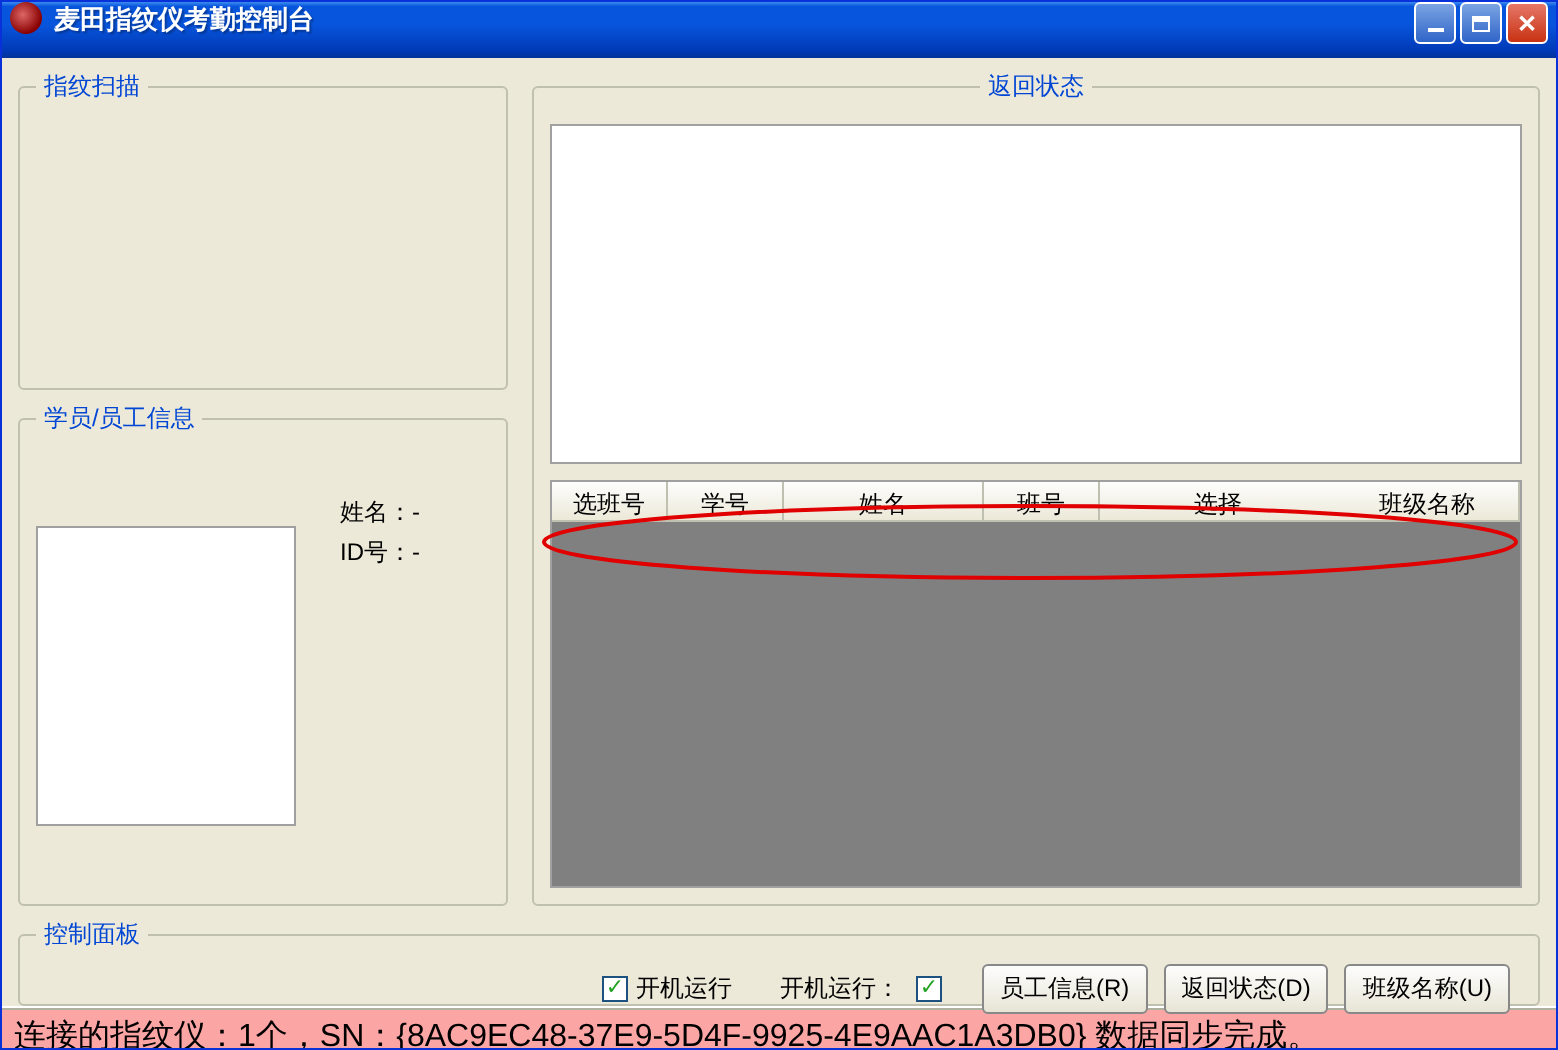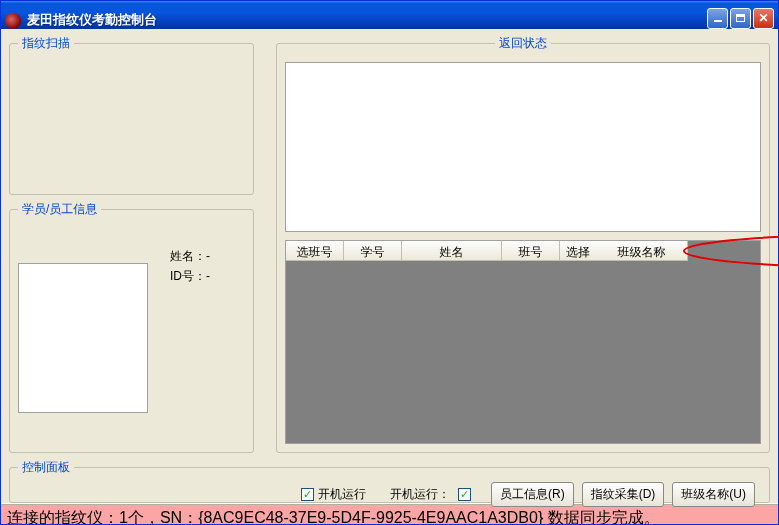--- a/index.html
+++ b/index.html
@@ -16,21 +16,21 @@
       height: 525px;
       border: 1px solid #0831d9;
       background: #ece9d8;
       display: flex;
       flex-direction: column;
     }
     .titlebar {
       height: 30px;
       background: linear-gradient(to bottom, #3c8cf0 0%, #0855dd 8%, #0855dd 40%, #0039b5 88%, #003399 100%);
       display: flex;
-      align-items: flex-end;
+      align-items: flex-start;
       padding: 0 4px;
       color: #fff;
     }
     .titlebar-icon {
       width: 16px; height: 16px;
       background: radial-gradient(circle at 40% 40%, #d66 0%, #800 70%);
       border-radius: 50%;
       margin-right: 6px;
       flex-shrink: 0;
     }
@@ -57,21 +57,21 @@
     .win-btn.max span { border: 1px solid #fff; border-top-width: 3px; width: 9px; height: 8px; display: block;}
 
     .client {
       flex: 1;
       padding: 6px 8px 0 8px;
       display: flex;
       flex-direction: column;
     }
     .main-row {
       display: flex;
-      gap: 22px;
+      gap: 12px;
       height: 418px;
     }
     .left-col {
       width: 245px;
       display: flex;
       flex-direction: column;
       gap: 6px;
     }
     .right-col {
       flex: 1;
@@ -104,21 +104,21 @@
       background: #fff;
       border: 1px solid #a0a0a0;
       height: 170px;
       margin-bottom: 8px;
     }
     .grid-wrap {
       flex: 1;
       border: 1px solid #a0a0a0;
       background: #808080;
       display: flex;
-      flex-direction: row;
+      flex-direction: column;
       position: relative;
     }
     .grid-header {
       height: 20px;
       background: linear-gradient(to bottom, #fdfdfd, #ece9d8);
       border-bottom: 1px solid #c0c0b0;
       display: flex;
     }
     .grid-header .col {
       border-right: 1px solid #c0c0b0;
@@ -244,21 +244,21 @@
       <div class="ctrl-row">
         <label class="chk-wrap">
           <span class="chk">✓</span>
           <span>开机运行</span>
         </label>
         <span style="width:8px"></span>
         <span>开机运行：</span>
         <span class="chk">✓</span>
         <span style="width:4px"></span>
         <button class="btn">员工信息(R)</button>
-        <button class="btn">指纹采集(D)</button>
+        <button class="btn">返回状态(D)</button>
         <button class="btn">班级名称(U)</button>
       </div>
     </fieldset>
   </div>
 
   <div class="statusbar">
     <span>连接的指纹仪：1个，SN：{8AC9EC48-37E9-5D4F-9925-4E9AAC1A3DB0} 数据同步完成。</span>
   </div>
 </div>
 

